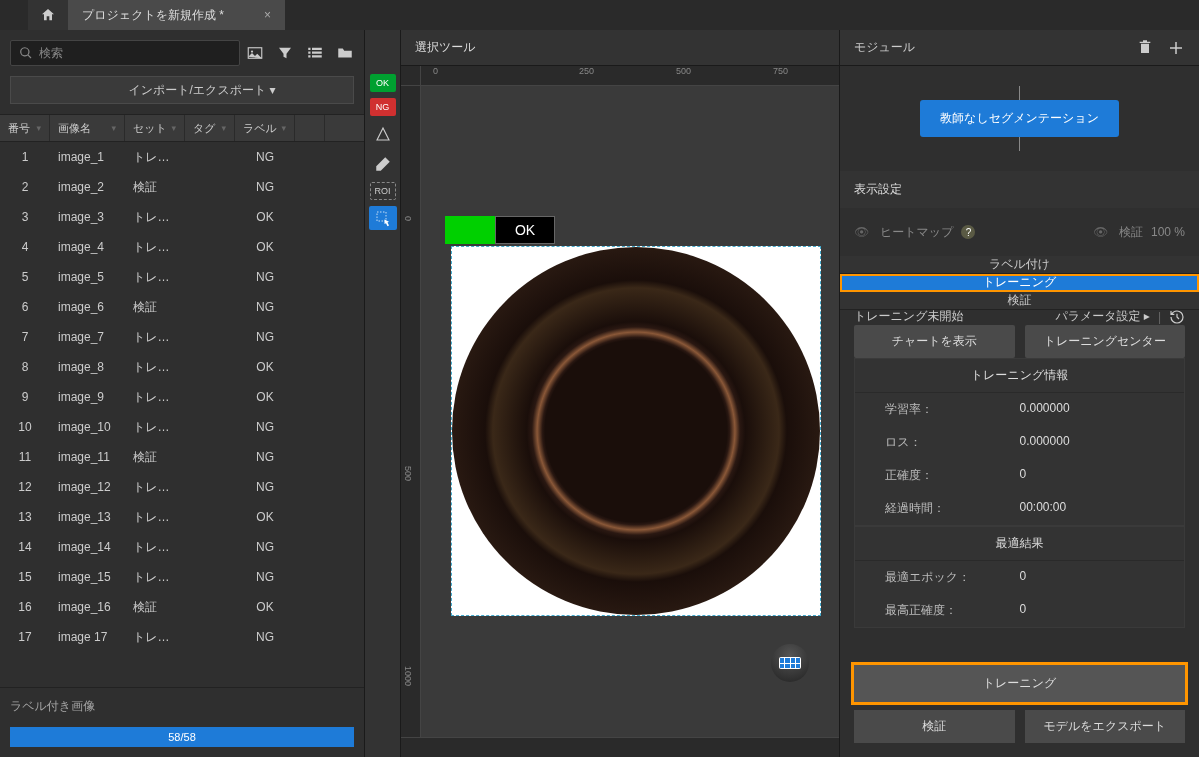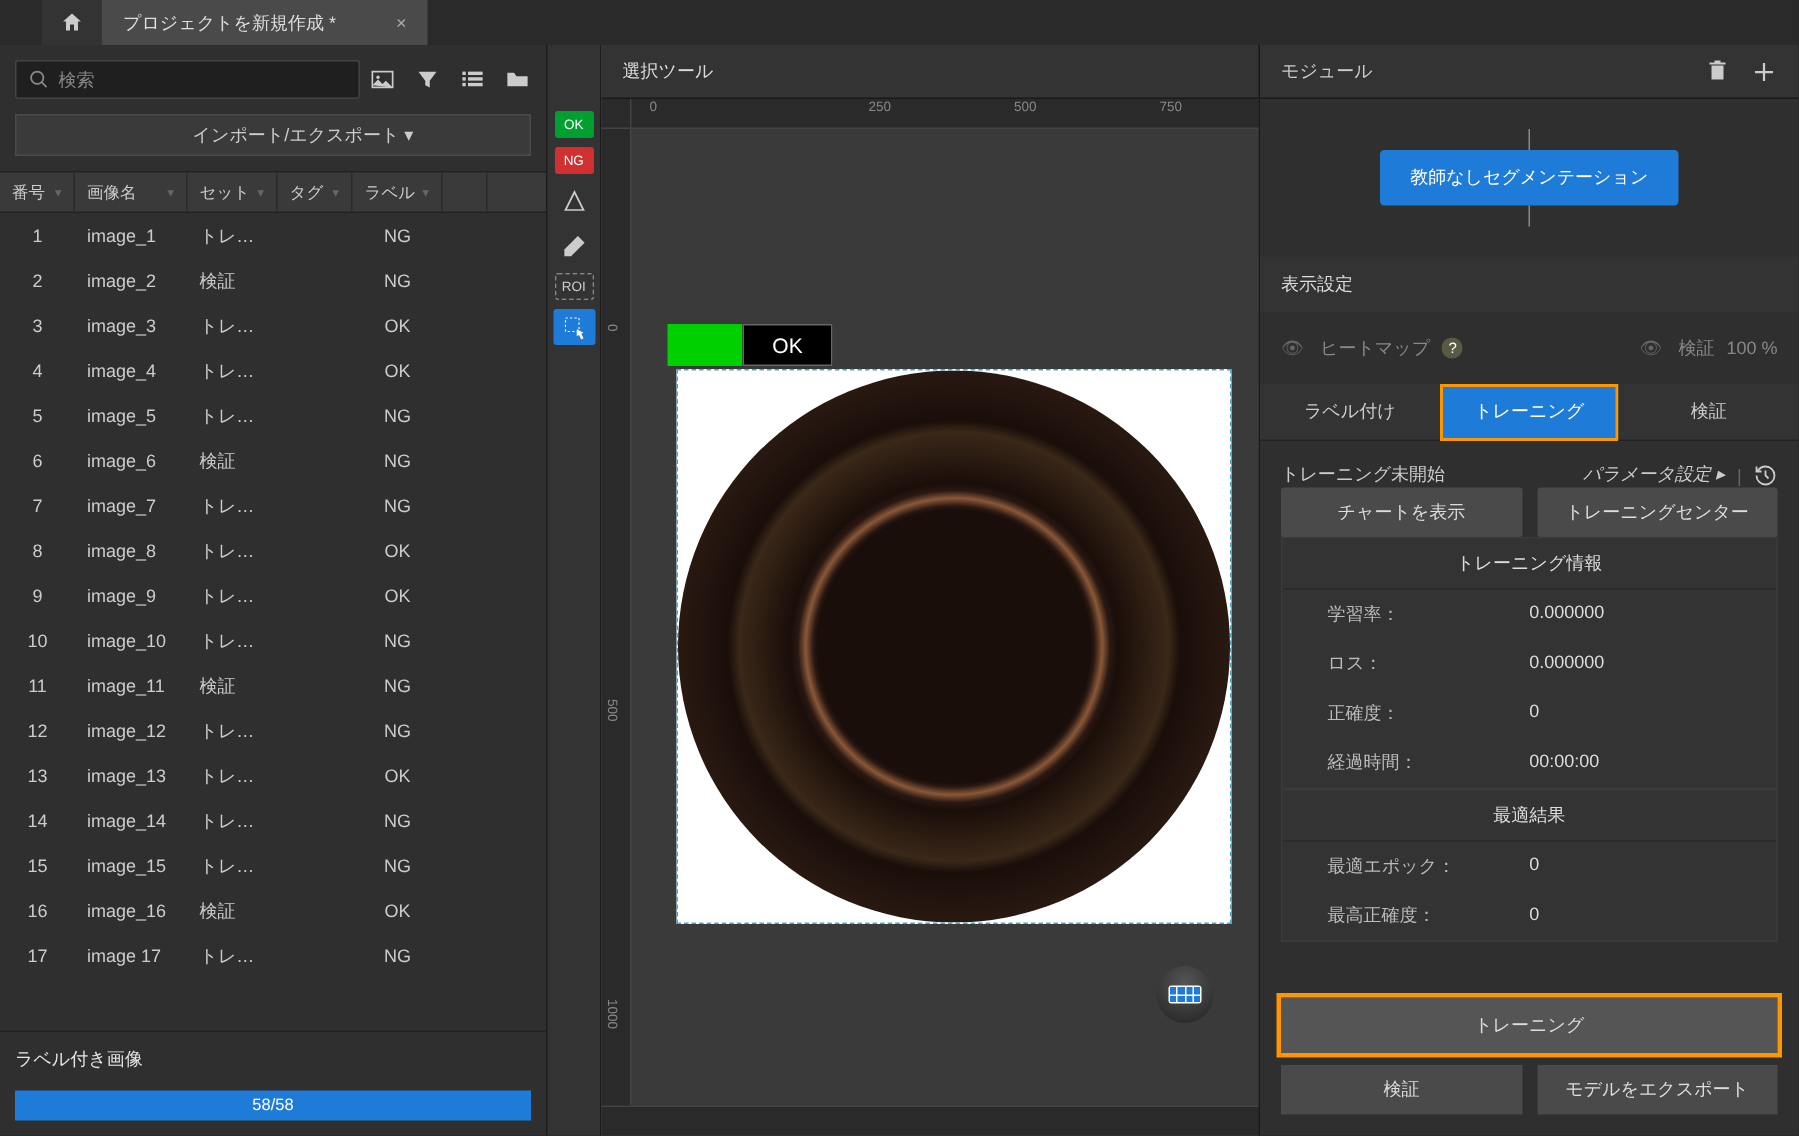--- a/index.html
+++ b/index.html
@@ -37,35 +37,35 @@
 .row { display: flex; height: 30px; align-items: center; }
 .row .td { padding: 0 8px; font-size: 12px; color: #ccc; }
 .td1 { width: 50px; text-align: center; }
 .td2 { width: 75px; }
 .td3 { width: 60px; overflow: hidden; text-overflow: ellipsis; white-space: nowrap; }
 .td4 { width: 50px; }
 .td5 { width: 60px; text-align: center; }
 
 
 .left-footer { border-top: 1px solid #222; padding: 10px; }
-.labeled-img { color: #e5e5e5; margin-bottom: 12px; font-size: 12px; }
+.labeled-img { color: #a3a3a3; margin-bottom: 12px; font-size: 12px; }
 .progress { height: 20px; background: #1f1f1f; position: relative; }
 .progress-fill { height: 100%; background: #1e7bd8; display: flex; align-items: center; justify-content: center; color: #fff; font-size: 11px; }
 
 
 .toolbar-strip { width: 36px; background: #333; padding-top: 44px; display: flex; flex-direction: column; align-items: center; gap: 6px; border-right: 1px solid #1a1a1a; }
 .tool-btn { width: 28px; height: 24px; display: flex; align-items: center; justify-content: center; cursor: pointer; border-radius: 2px; font-size: 10px; }
 .tool-ok { background: #00a030; color: #fff; width: 26px; height: 18px; font-size:9px; }
 .tool-ng { background: #d03030; color: #fff; width: 26px; height: 18px; font-size:9px; }
 .tool-icon { color: #ccc; }
 .tool-roi { color: #ccc; font-size: 9px; border: 1px dashed #888; width: 26px; height: 18px; }
 .tool-active { background: #1e7bd8; color: #fff; }
 
 
-.center { flex: 1; background: #a21caf; display: flex; flex-direction: column; }
+.center { flex: 1; background: #ef4444; display: flex; flex-direction: column; }
 .center-header { height: 36px; background: #333; display: flex; align-items: center; padding: 0 14px; color: #ddd; border-bottom: 1px solid #1a1a1a; }
 .ruler-h { height: 20px; background: #2a2a2a; position: relative; border-bottom: 1px solid #444; display:flex; }
 .ruler-h .tick { position: absolute; top: 0; font-size: 9px; color: #888; }
 .ruler-v { width: 20px; background: #2a2a2a; border-right: 1px solid #444; position: relative; }
 .ruler-v .tick { position: absolute; left: 2px; font-size: 9px; color: #888; writing-mode: vertical-rl; text-orientation: mixed; }
 .canvas-row { flex: 1; display: flex; position: relative; }
 .canvas-area { flex: 1; position: relative; background: #3a3a3a; overflow: hidden; }
 .status-badge { position: absolute; top: 130px; left: 24px; display: flex; z-index: 2; }
 .status-green { width: 50px; height: 28px; background: #00d000; }
 .status-text { width: 60px; height: 28px; background: #000; color: #fff; display: flex; align-items: center; justify-content: center; border: 1px solid #666; font-size: 14px; }
@@ -82,31 +82,31 @@
 .right-header-icons { display: flex; gap: 14px; font-size: 16px; color: #ccc; }
 .module-box { padding: 20px 0; display: flex; flex-direction: column; align-items: center; }
 .module-stem { width: 1px; height: 14px; background: #888; }
 .module-btn { background: #1e7bd8; color: #fff; padding: 10px 20px; border-radius: 3px; cursor: pointer; white-space: nowrap; }
 .display-section { background: #333; padding: 10px 14px; color: #ddd; }
 .heatmap-row { padding: 14px; height: 48px; display: flex; align-items: center; justify-content: space-between; color: #888; font-size: 12px; }
 .heatmap-left, .heatmap-right { display: flex; align-items: center; gap: 8px; }
 .eye-icon { width: 18px; color: #666; }
 .help-icon { width: 14px; height: 14px; border-radius: 50%; background: #5a5a44; color: #fff; font-size: 10px; display: inline-flex; align-items: center; justify-content: center; }
 
-.tabs-row { display: flex; height: 38px; }
+.tabs-row { display: flex; height: 38px; flex-direction: column; }
 .tab-btn { flex: 1; display: flex; align-items: center; justify-content: center; background: #333; cursor: pointer; color: #ccc; border-bottom: 1px solid #222; }
 .tab-btn.active { background: #1e7bd8; color: #fff; }
 .tab-highlighted { outline: 2px solid #ff9500; outline-offset: -2px; }
 
 .training-content { flex: 1; overflow-y: auto; padding: 14px; display: flex; flex-direction: column; gap: 0; }
 .training-content::-webkit-scrollbar { width: 8px; }
 .training-content::-webkit-scrollbar-track { background: #2a2a2a; }
 .training-content::-webkit-scrollbar-thumb { background: #555; }
 .status-row { display: flex; align-items: center; justify-content: space-between; color: #ccc; font-size: 12px; }
-.param-link { display: flex; align-items: center; gap: 8px; cursor: pointer; font-style: italic; }
+.param-link { display: flex; align-items: center; gap: 8px; cursor: pointer; }
 .btn-row { display: flex; gap: 10px; }
 .gray-btn { flex: 1; background: #4a4a4a; padding: 8px 0; text-align: center; cursor: pointer; border-radius: 2px; color: #ddd; font-size: 12px; }
 .info-box { background: #333; border: 1px solid #3a3a3a; }
 .info-title { text-align: center; padding: 8px; color: #ddd; border-bottom: 1px solid #2a2a2a; }
 .info-row { display: flex; padding: 8px 30px; }
 .info-label { flex: 1; color: #bbb; }
 .info-value { flex: 1; color: #ddd; }
 
 .right-footer { padding: 14px; display: flex; flex-direction: column; gap: 8px; }
 .train-main-btn { background: #555; padding: 10px; text-align: center; cursor: pointer; outline: 3px solid #ff9500; color: #ddd; }

